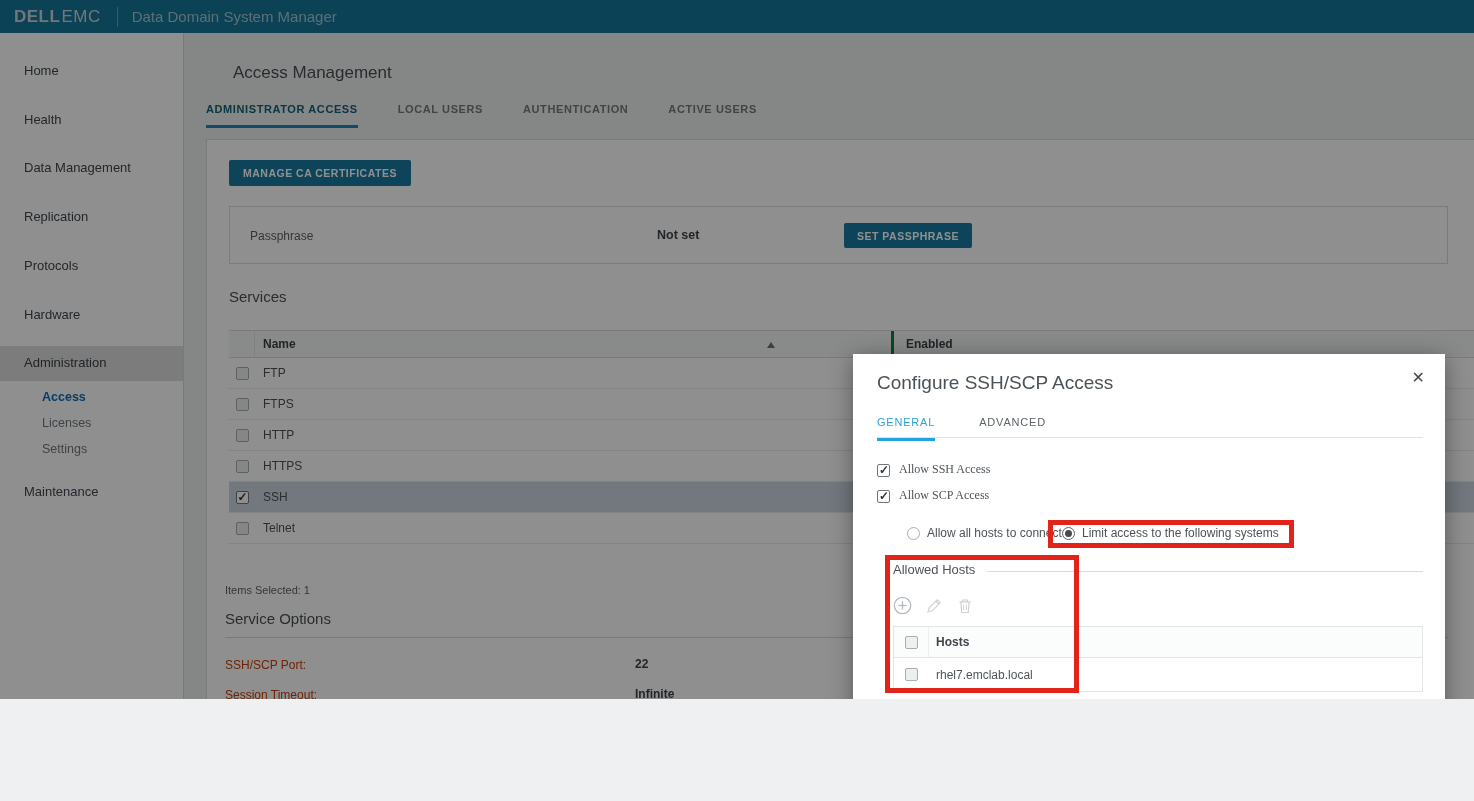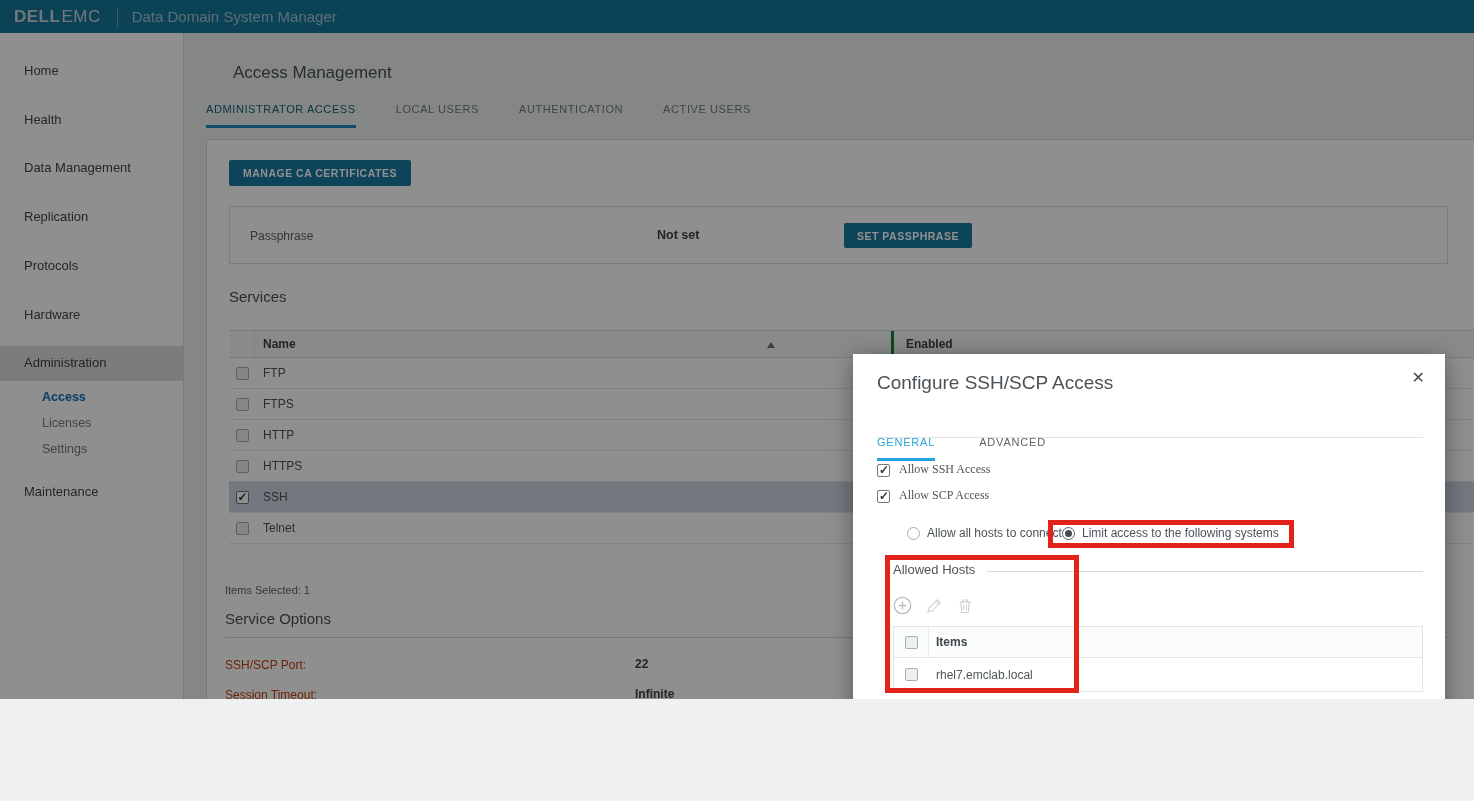--- a/index.html
+++ b/index.html
@@ -20,21 +20,21 @@
   .nav { position:absolute; left:24px; font-size:13px; color:#3f474d; cursor:pointer; white-space:nowrap; }
   .nav-band { position:absolute; left:0; width:100%; height:35px; background:#dedede; }
   .nav-band .bandlabel { position:absolute; left:24px; top:9px; font-size:13px; color:#3a4146; }
   .subnav { position:absolute; left:42px; font-size:12.5px; color:#70797e; cursor:pointer; }
   .subnav.on { color:#0d6cbd; font-weight:bold; }
 
   
   .content { position:absolute; left:184px; top:33px; right:0; bottom:0; background:#eef0f1; }
   .page-title { position:absolute; left:22px; top:30px; font-size:17px; color:#484f55;margin-left:27px; }
   .tabs { position:absolute; left:22px; top:70px; display:flex; gap:40px; }
-  .tab { font-size:11px; letter-spacing:.6px; color:#73797e; padding-bottom:10px; cursor:pointer; white-space:nowrap; }
+  .tab { font-size:11px; letter-spacing:.6px; color:#73797e; padding-bottom:10px; cursor:pointer; white-space:nowrap;font-weight:bold; }
   .tab.on { color:#156076; border-bottom:3px solid #1e87b8; }
 
   .card { position:absolute; left:22px; top:106px; right:0; height:611px; background:#ffffff; border:1px solid #d9d9d9; border-right:none; }
 
   .btn-teal { background:#1879a0; color:#ffffff; font-size:10.5px; font-weight:bold; letter-spacing:.5px; border:none; border-radius:2px; cursor:pointer; font-family:"Liberation Sans",sans-serif; }
   .manage-ca { position:absolute; left:22px; top:20px; height:26px; padding:0 14px; }
 
   .pass-box { position:absolute; left:22px; top:66px; right:26px; height:58px; border:1px solid #dcdcdc; background:#fff; }
   .pass-label { position:absolute; left:20px; top:22px; font-size:12px; color:#5c6266; }
   .pass-value { position:absolute; left:427px; top:21px; font-size:12.5px; font-weight:bold; color:#3f4549; }
@@ -65,21 +65,21 @@
   .so-value { position:absolute; left:428px; font-size:12px; font-weight:bold; color:#3e4448; }
 
   
   .dim { position:absolute; inset:0; background:rgba(0,0,0,0.44); z-index:40; }
 
   
   .modal { position:absolute; left:853px; top:354px; width:592px; height:441px; background:#ffffff; z-index:60; box-shadow:0 4px 22px rgba(0,0,0,.38); }
   .m-title { position:absolute; left:24px; top:18px; font-size:19px; color:#4b5257; font-weight:400; }
   .m-close { position:absolute; right:20px; top:16px; font-size:16px; color:#43484c; cursor:pointer; line-height:1; }
   .m-tabs { position:absolute; left:24px; top:62px; display:flex; gap:44px; }
-  .m-tab { font-size:11px; letter-spacing:.8px; color:#5d6468; padding-bottom:10px; cursor:pointer;margin-top:20px; }
+  .m-tab { font-size:11px; letter-spacing:.8px; color:#5d6468; padding-bottom:10px; cursor:pointer; }
   .m-tab.on { color:#2ba4da; border-bottom:3px solid #22a3dd; }
   .m-tabline { position:absolute; left:24px; right:22px; top:83px; border-top:1px solid #e2e2e2; }
 
   .m-cbrow { position:absolute; left:24px; display:flex; align-items:flex-end; gap:9px; font-size:12px; color:#4c5358;font-family:Liberation Serif, serif; }
   .radio { width:13px; height:13px; border-radius:50%; border:1px solid #a7adb2; background:#fff; position:relative; display:inline-block; flex:none; }
   .radio.on { border-color:#5d6periods3; border-color:#5d6368; }
   .radio.on::after { content:""; position:absolute; left:2px; top:2px; width:7px; height:7px; border-radius:50%; background:#464b50; }
   .m-radiorow { position:absolute; display:flex; align-items:center; gap:7px; font-size:12px; color:#4c5358; white-space:nowrap; }
 
   .ah-head { position:absolute; left:40px; right:22px; top:208px; display:flex; align-items:center; }
@@ -268,21 +268,21 @@
         <line x1="7.6" y1="7.5" x2="7.6" y2="13" stroke="#ccd1d5" stroke-width="1"></line>
         <line x1="10.4" y1="7.5" x2="10.4" y2="13" stroke="#ccd1d5" stroke-width="1"></line>
       </svg>
     </div>
 
     <div class="htable">
       <div class="hthead">
         <div class="htcb">
             <span class="cb"></span>
           </div>
-        <div class="htname">Items</div>
+        <div class="htname">Hosts</div>
       </div>
       <div class="htrow">
         <div class="htcb">
             <span class="cb"></span>
           </div>
         <div class="htname">rhel7.emclab.local</div>
       </div>
     </div>
 
     <div class="help-btn">?</div>

